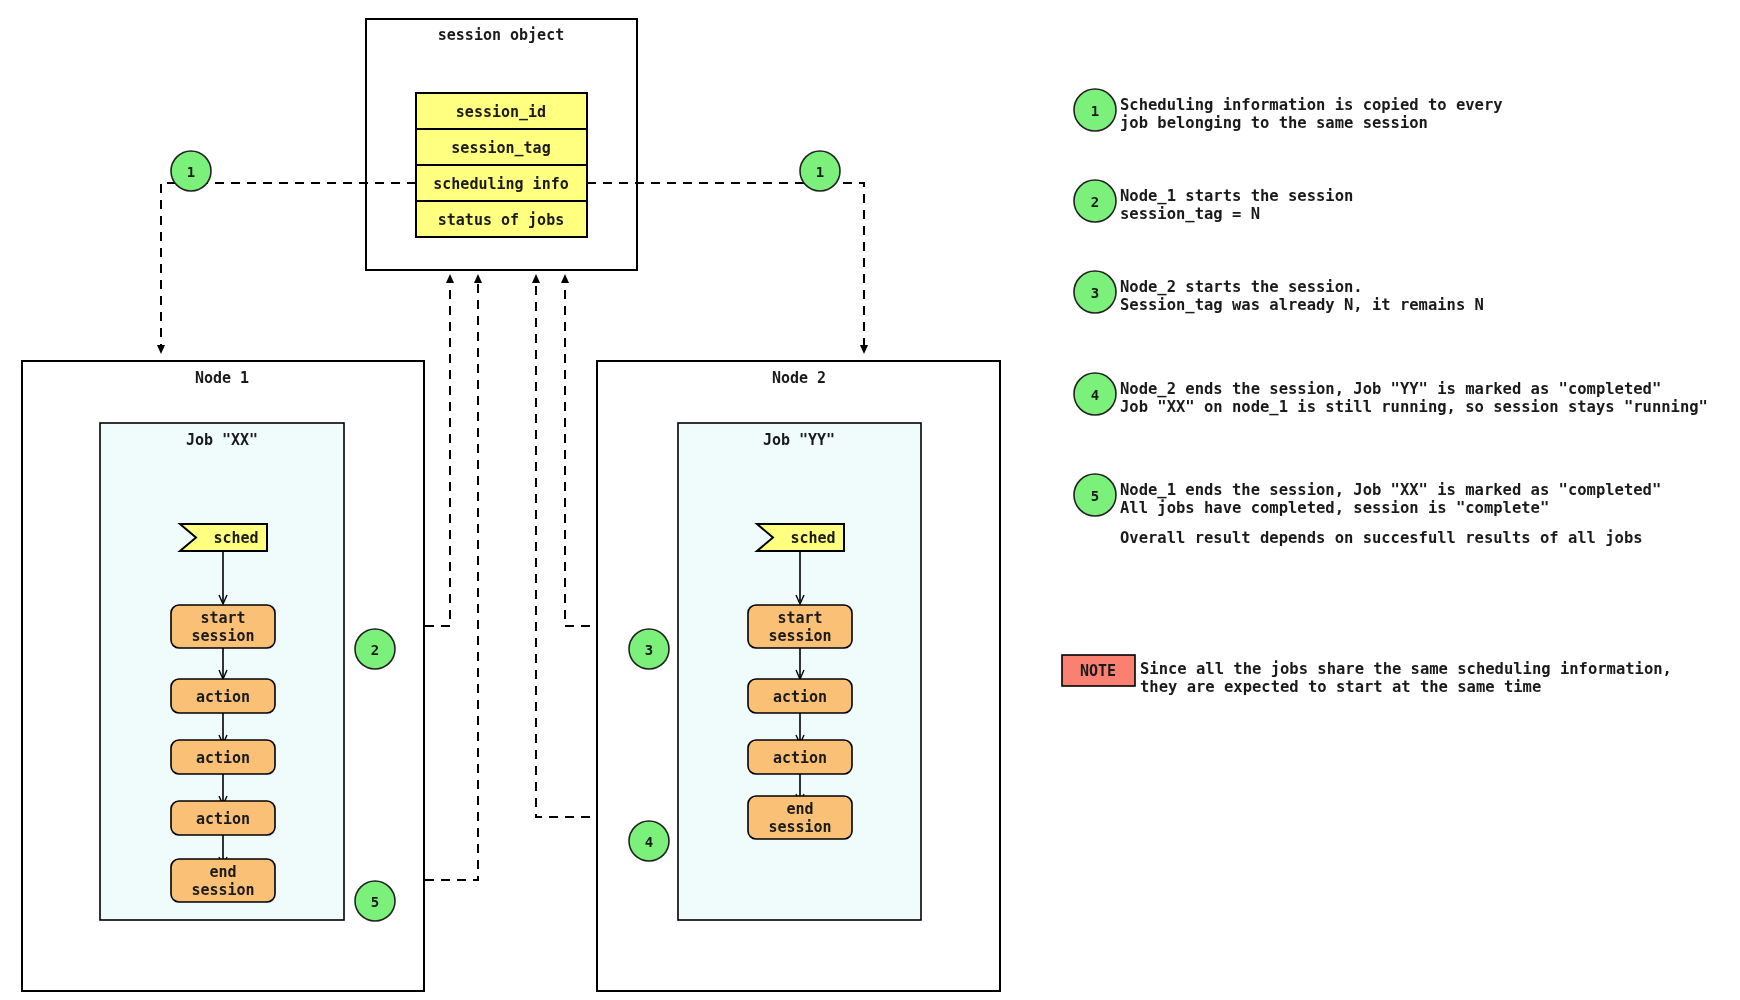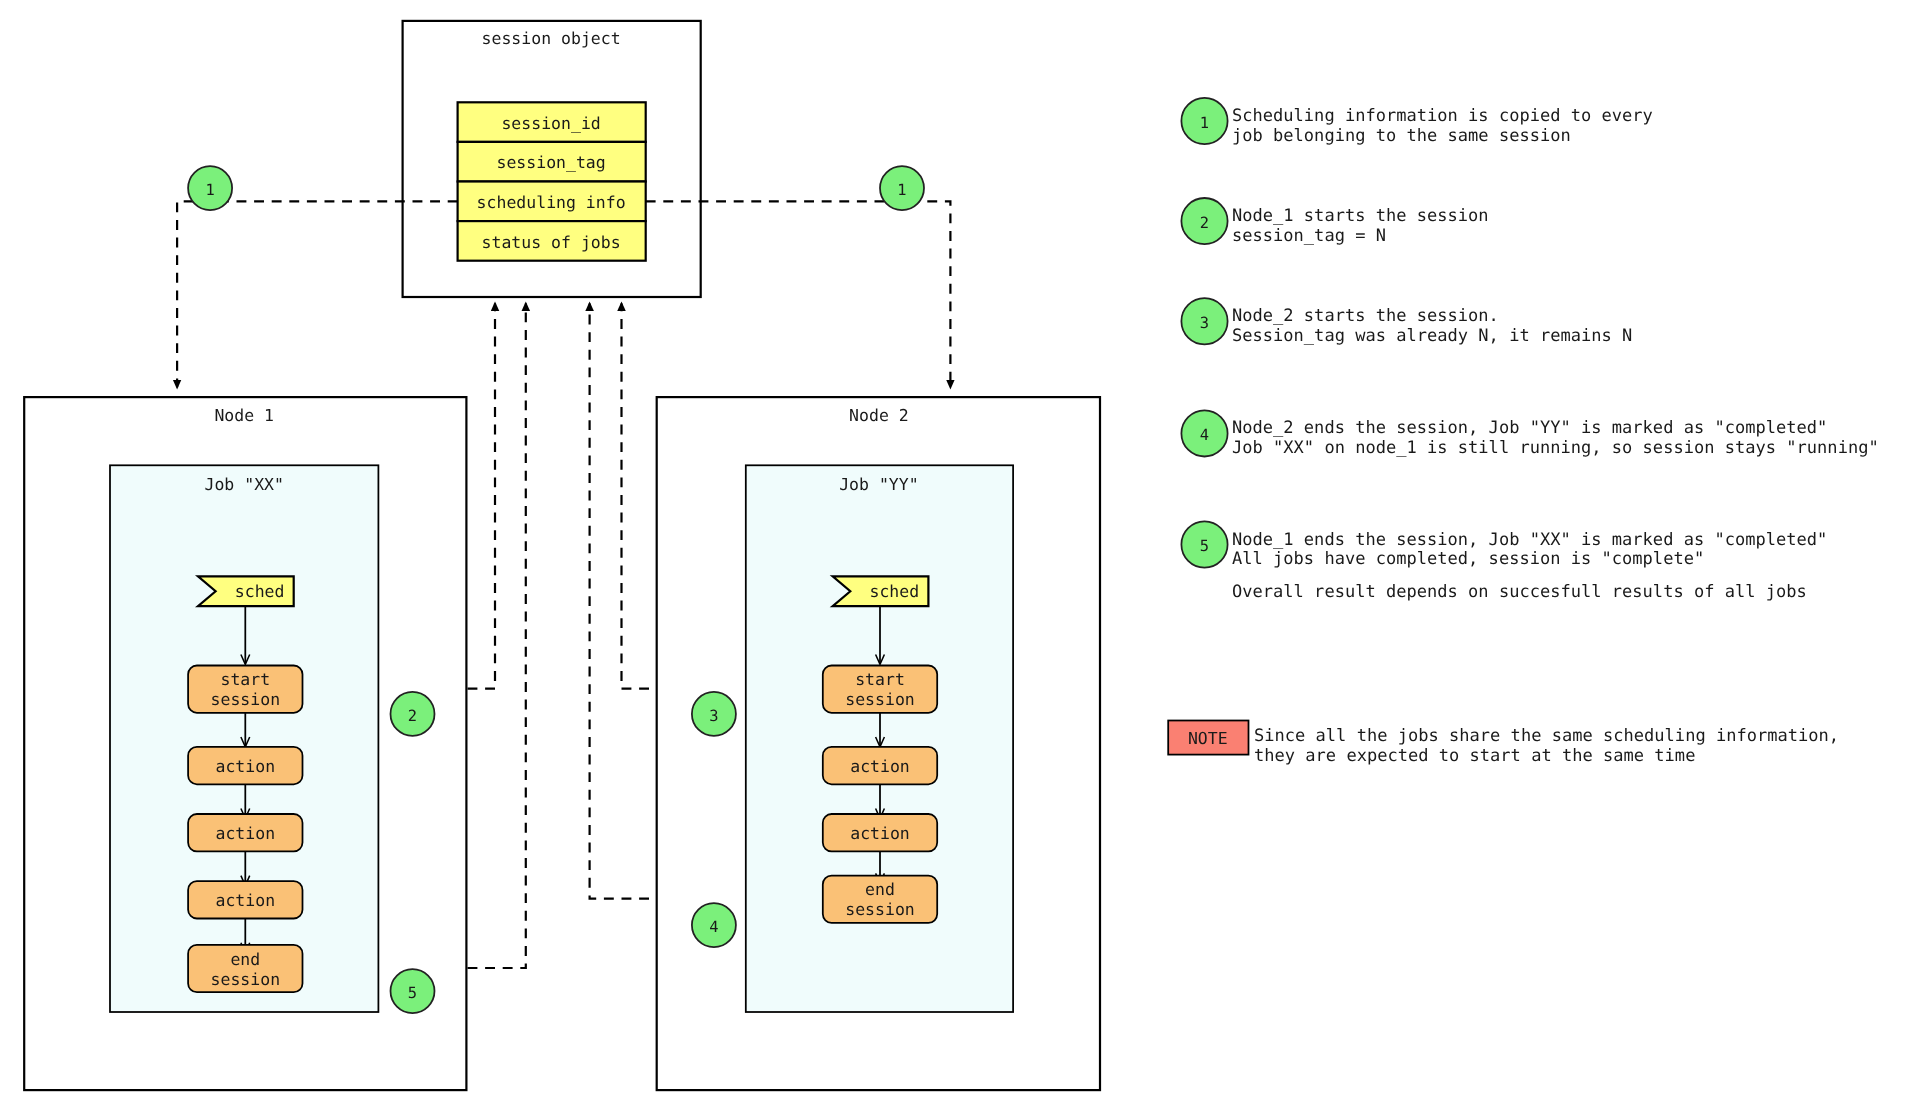--- a/index.html
+++ b/index.html
@@ -10,20 +10,21 @@
   body {
     width: 1740px;
     height: 1000px;
     font-family: "DejaVu Sans Mono", "Liberation Mono", monospace;
     overflow: hidden;
   }
   #root {
     position: relative;
     width: 1412px;
     height: 1000px;
+    font-weight: bold;
   }
   svg#diagram {
     position: absolute;
     left: 0;
     top: 0;
     width: 1740px;
     height: 1000px;
   }
   .dashed { stroke: #000000; stroke-width: 2; fill: none; stroke-dasharray: 9 7; }
   .solid-arrow { stroke: #000000; stroke-width: 1.6; fill: none; }

